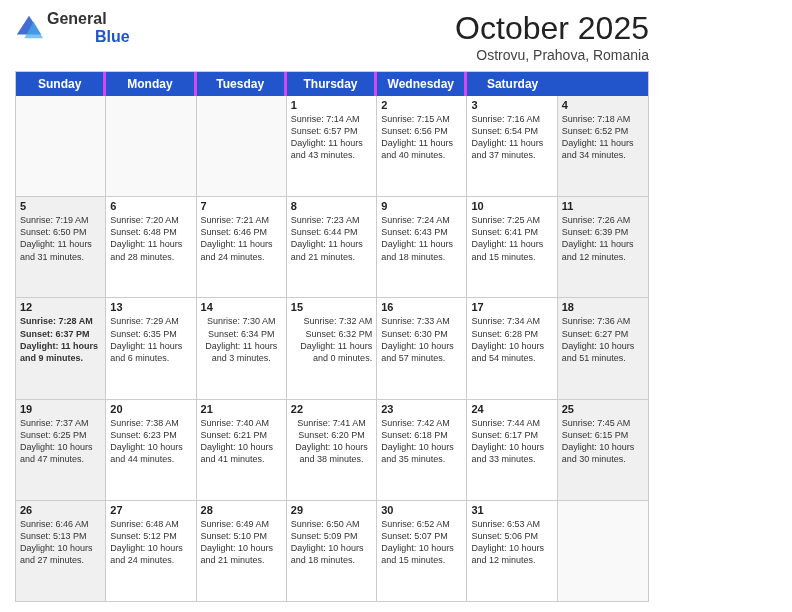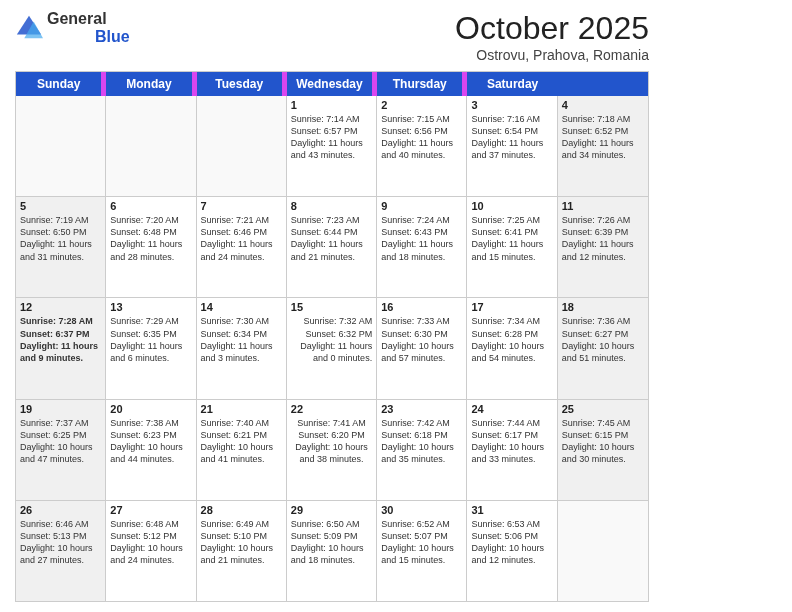--- a/index.html
+++ b/index.html
@@ -71,21 +71,21 @@
       display: grid;
       grid-template-columns: repeat(7, 1fr);
       background: #2255cc;
     }
     .cal-header-cell {
       color: #fff;
       font-size: 12px;
       font-weight: bold;
       text-align: center;
       padding: 5px 2px;
-      border-right: 5px solid #d946ef;
+      border-right: 3px solid #d946ef;
     }
     .cal-header-cell:last-child { border-right: none; }
     .cal-body {
       flex: 1;
       display: flex;
       flex-direction: column;
     }
     .cal-row {
       display: grid;
       grid-template-columns: repeat(7, 1fr);
@@ -135,22 +135,22 @@
       <div class="month-title">October 2025</div>
       <div class="location">Ostrovu, Prahova, Romania</div>
     </div>
   </div>
 
   <div class="calendar">
     <div class="cal-header">
     <div class="cal-header-cell">Sunday</div>
         <div class="cal-header-cell">Monday</div>
         <div class="cal-header-cell">Tuesday</div>
+        <div class="cal-header-cell">Thursday</div>
         <div class="cal-header-cell">Wednesday</div>
-        <div class="cal-header-cell">Thursday</div>
         <div class="cal-header-cell">Saturday</div>
       </div>
     <div class="cal-body">
     <div class="cal-row">
           <div class="cal-cell empty"></div>
           <div class="cal-cell empty"></div>
           <div class="cal-cell empty"></div>
           <div class="cal-cell">
             <div class="day-num">1</div>
             <div class="cell-text" style="white-space: pre-line;">Sunrise: 7:14 AM
@@ -241,21 +241,21 @@
           </div>
           <div class="cal-cell">
             <div class="day-num">13</div>
             <div class="cell-text" style="white-space: pre-line;">Sunrise: 7:29 AM
 Sunset: 6:35 PM
 Daylight: 11 hours
 and 6 minutes.</div>
           </div>
           <div class="cal-cell">
             <div class="day-num">14</div>
-            <div class="cell-text" style="white-space: pre-line;">Sunrise: 7:30 AM
+            <div class="cell-text" style="white-space: pre-line; text-align: center;">Sunrise: 7:30 AM
 Sunset: 6:34 PM
 Daylight: 11 hours
 and 3 minutes.</div>
           </div>
           <div class="cal-cell">
             <div class="day-num">15</div>
             <div class="cell-text" style="white-space: pre-line; text-align: right;">Sunrise: 7:32 AM
 Sunset: 6:32 PM
 Daylight: 11 hours
 and 0 minutes.</div>

